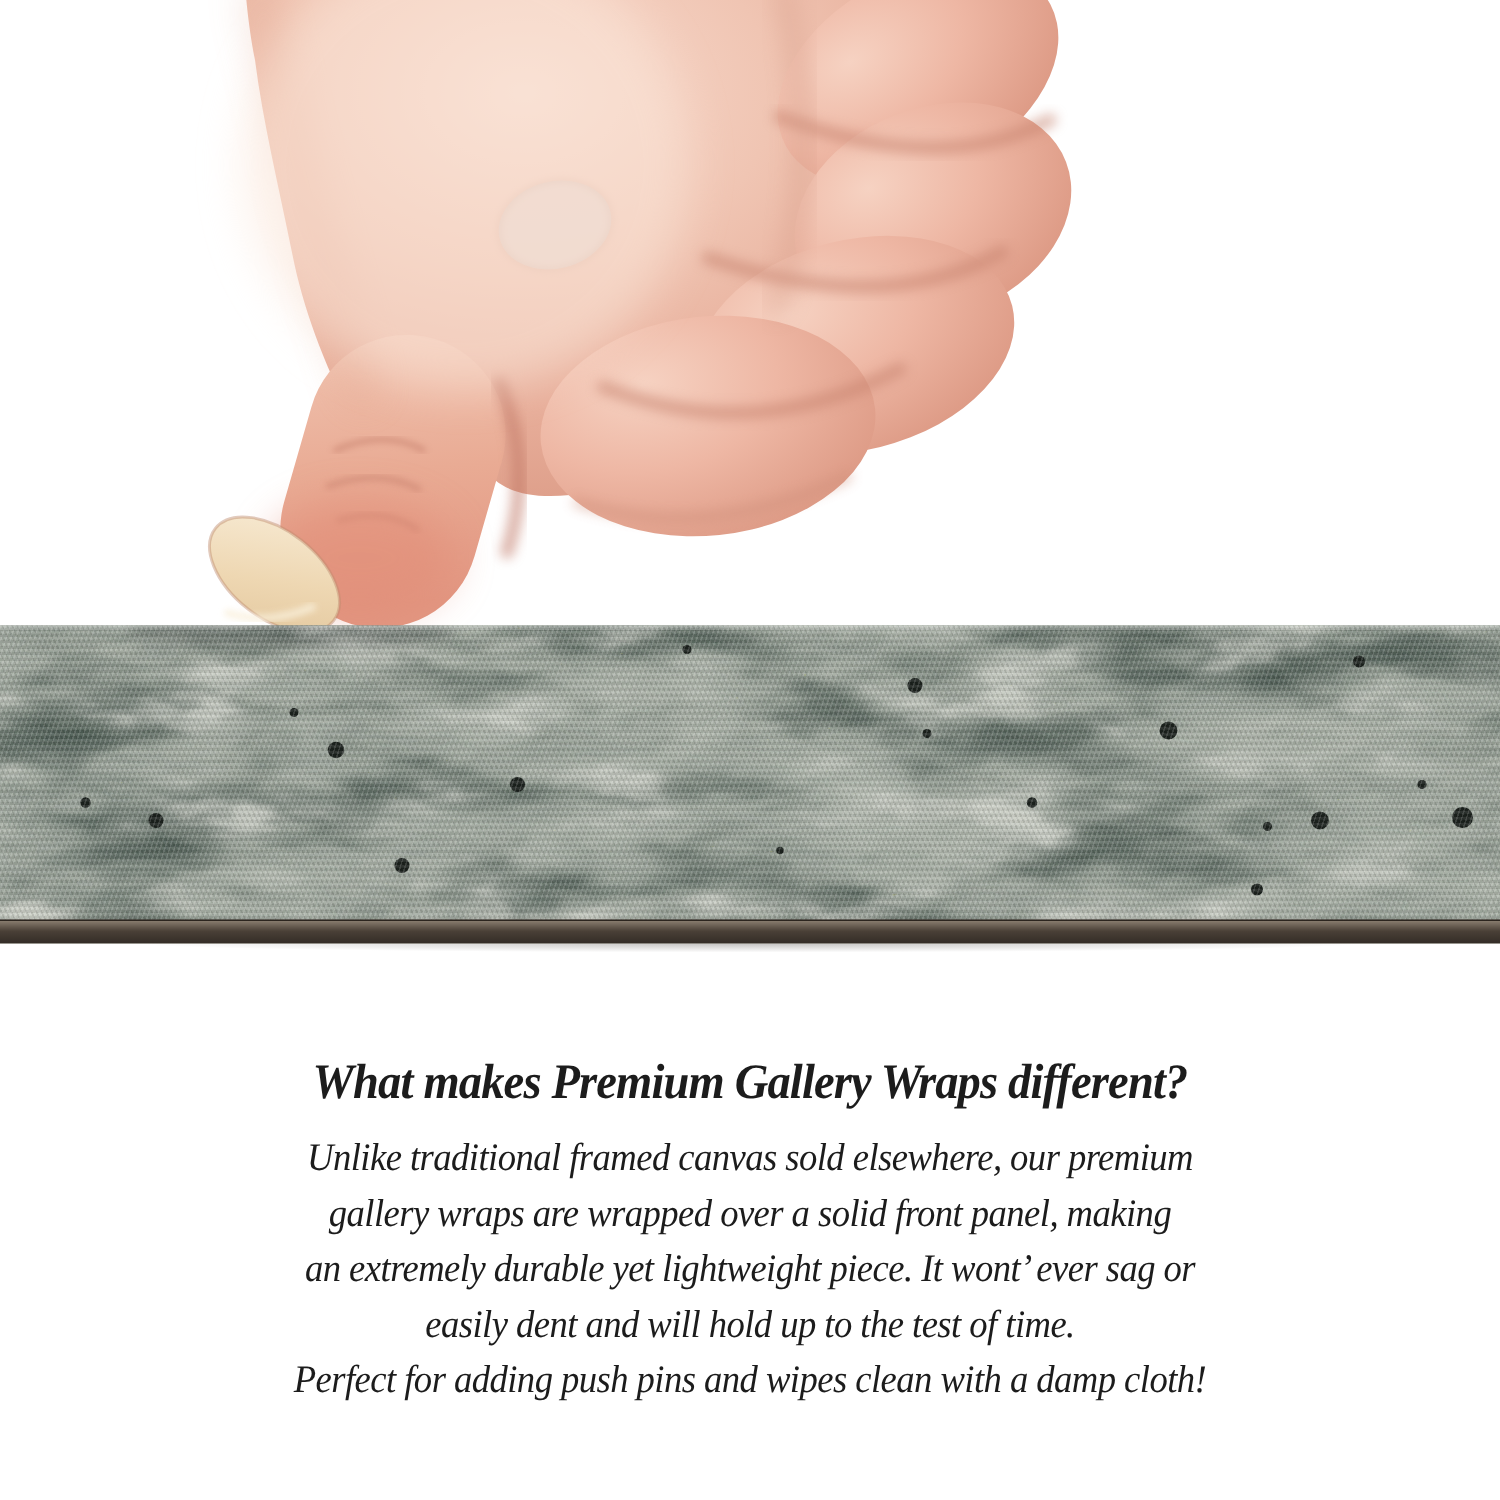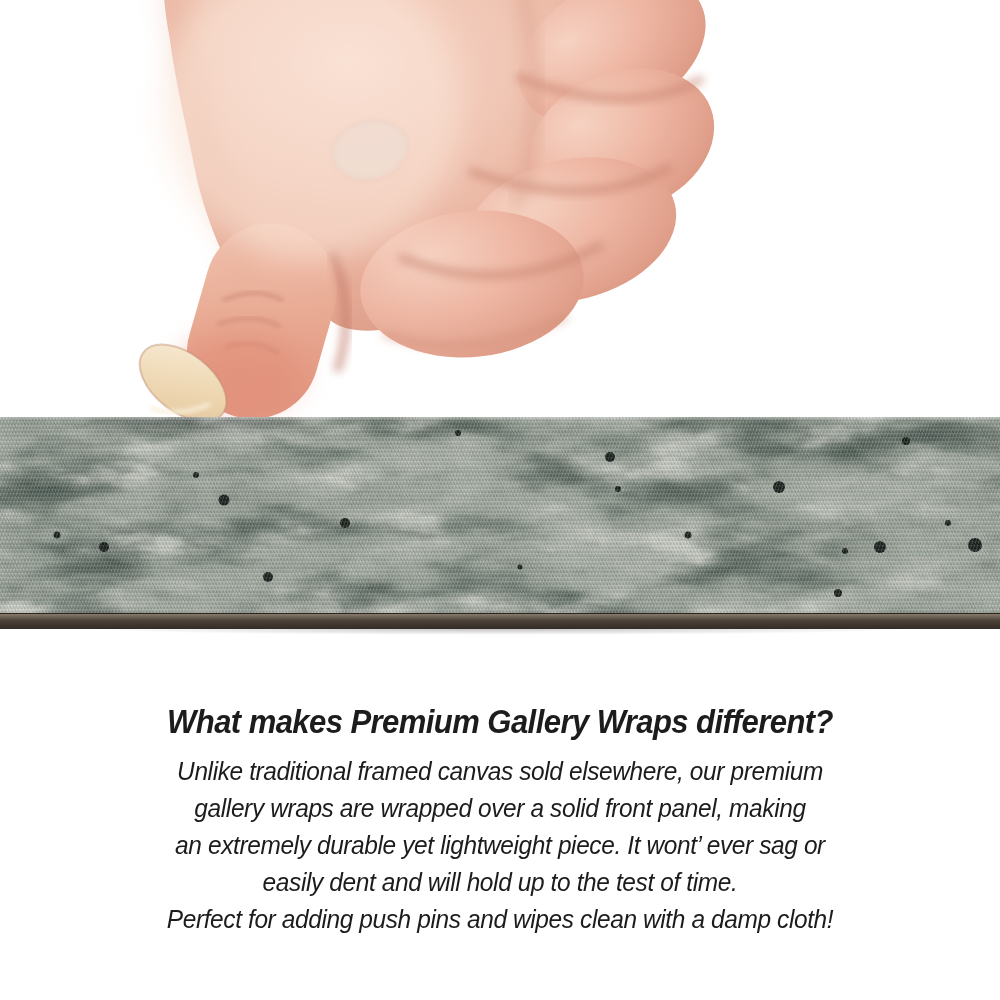--- a/index.html
+++ b/index.html
@@ -5,21 +5,21 @@
   :root{
     --background:#ffffff;
     --text:#1c1c1c;
     --canvas-base:#a7afa5;
     --canvas-edge:#4a4037;
   }
   html,body{margin:0;padding:0;background:var(--background);}
   .stage{
     position:relative;width:1000px;height:1000px;margin:0 auto;
     background:var(--background);overflow:hidden;
-    font-family:Liberation Sans, sans-serif;
+    font-family:Liberation Serif, serif;
   }
   
   .hand{position:absolute;top:0;left:0;width:1000px;height:418px;display:block;}
   
   .canvas-strip{
     position:absolute;top:417px;left:0;width:1000px;height:212px;
     background:var(--canvas-base);
   }
   .strip-tex{position:absolute;top:0;left:0;width:1000px;height:197px;display:block;}
   .weave{

